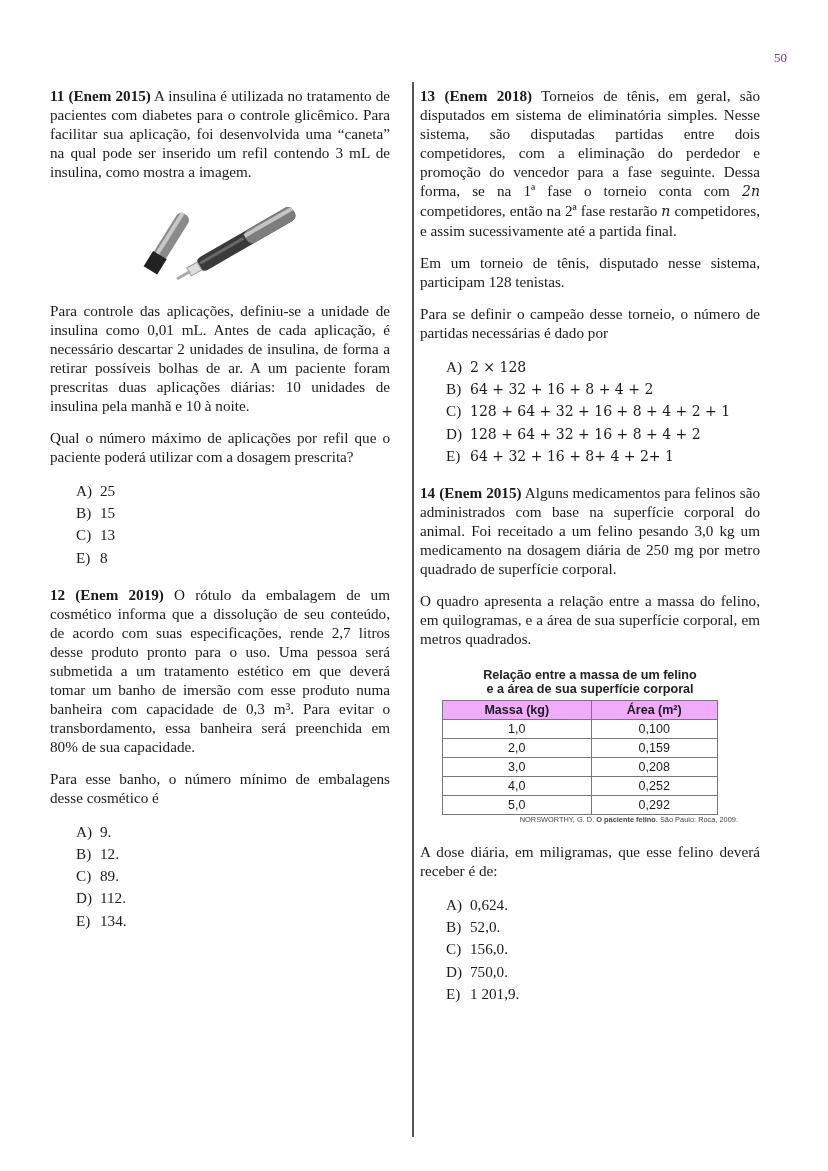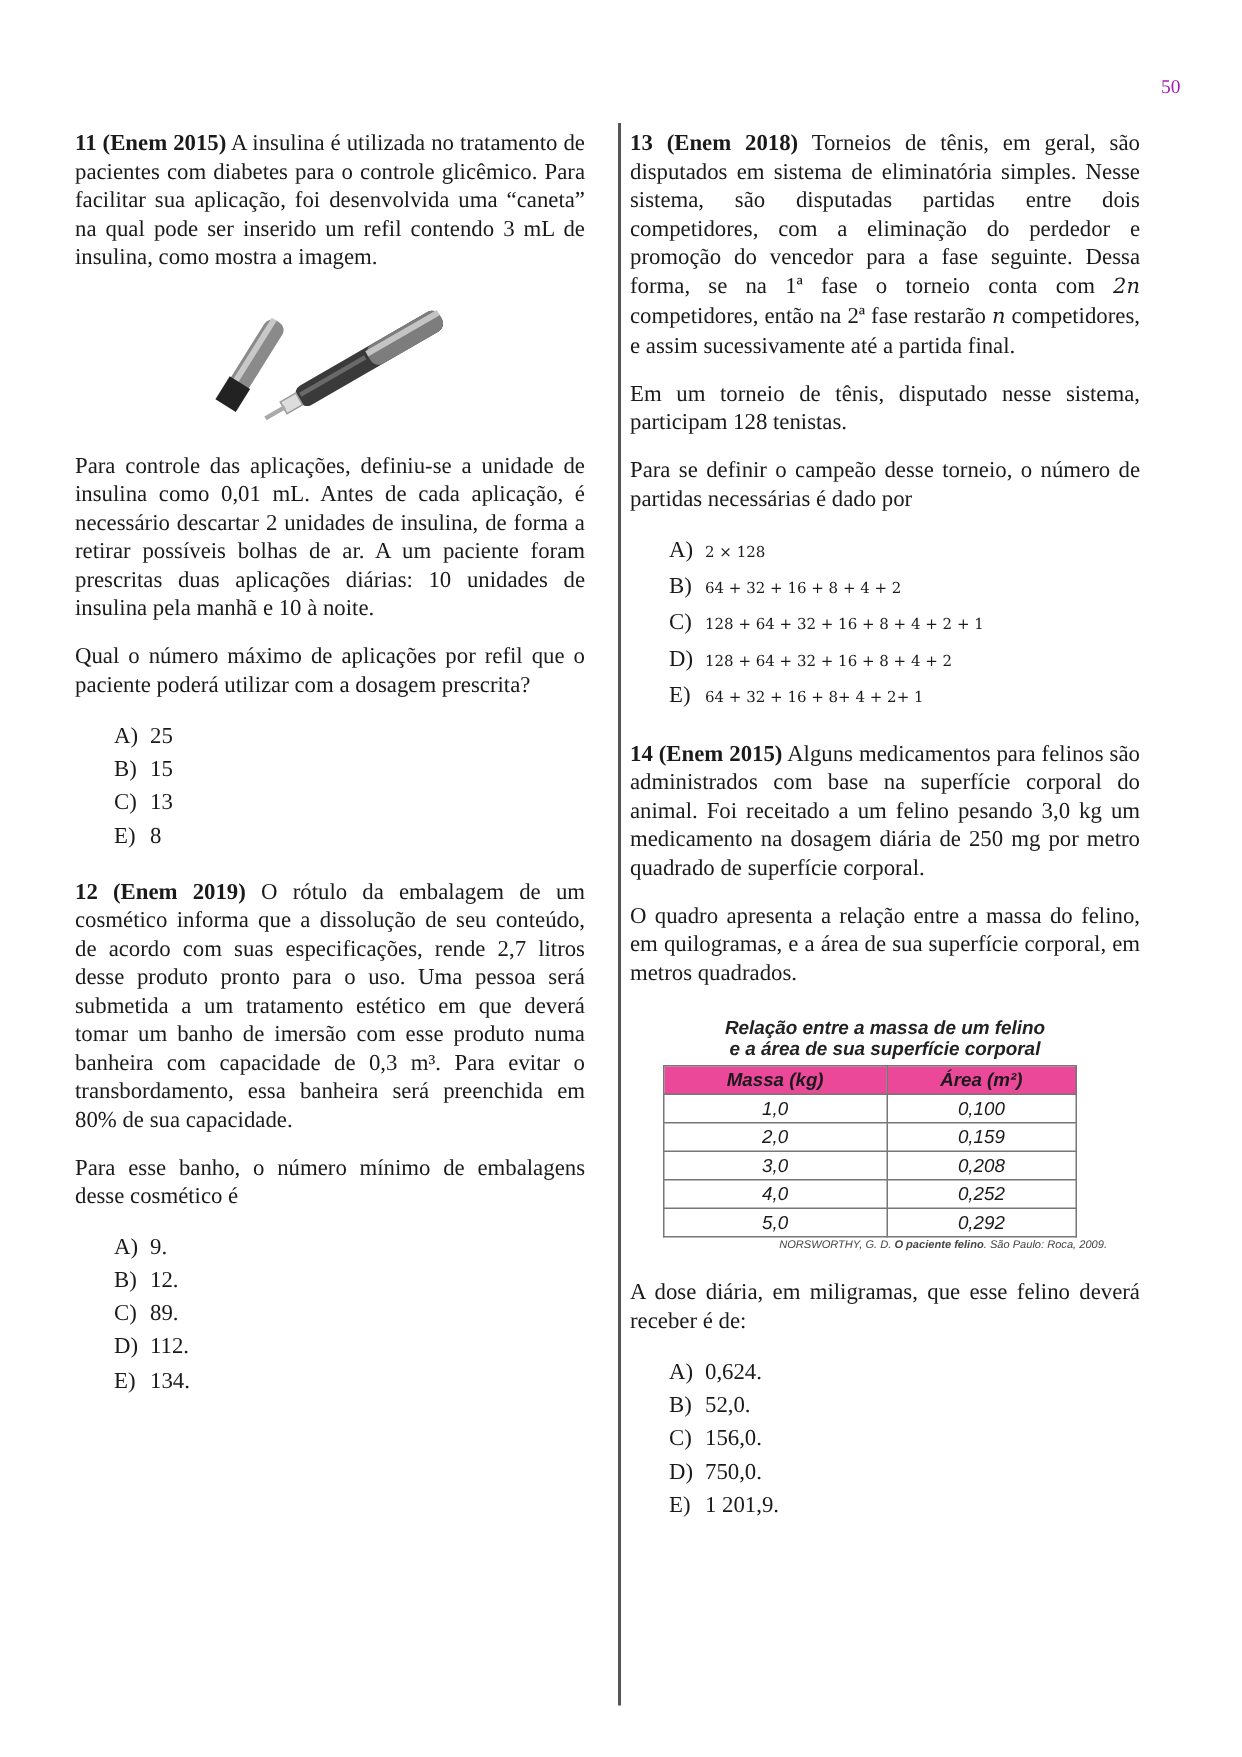--- a/index.html
+++ b/index.html
@@ -9,28 +9,28 @@
   .divider { position:absolute; left:412px; top:82px; width:2px; height:1055px; background:#555; }
   .col { position:absolute; top:86px; width:340px; }
   .col.left { left:50px; }
   .col.right { left:420px; }
   p { margin:0; font-size:15.2px; line-height:19px; text-align:justify; }
   p + p { margin-top:13px; }
   .qhead { font-weight:bold; }
   .opts { list-style:none; margin:14px 0 0 26px; padding:0; font-size:15.2px; line-height:22.2px; }
   .opts li { white-space:nowrap; }
   .opts .lt { display:inline-block; width:24px; }
-  .opts.math .val { font-family:"DejaVu Serif", serif; font-size:10px; }
+  .opts.math .val { font-family:"DejaVu Serif", serif; font-size:14px; }
   .q { margin-bottom:16px; }
   .pen { display:block; margin:20px 0 20px 88px; }
-  .tbl-wrap { margin:20px 0 0 22px; width:296px; font-family:"Liberation Sans", sans-serif;font-style:italic; }
+  .tbl-wrap { margin:20px 0 0 22px; width:296px; font-family:"Liberation Sans", sans-serif; }
   .tbl-title { text-align:center; font-weight:bold; font-size:12.6px; line-height:14px; color:#222; }
   table { border-collapse:collapse; width:276px; margin-top:4px; font-size:12.5px; }
   th, td { border:1px solid #777; text-align:center; height:18px; padding:0; }
-  th { background:#ec4899; font-weight:bold; }
+  th { background:#f0abfc; font-weight:bold; }
   .cite { text-align:right; font-size:7.4px; color:#444; margin-top:0; }
   .cite b { font-weight:bold; }
   i.var { font-family:"DejaVu Serif", serif; font-style:italic; font-size:14px; }
 </style>
 </head>
 <body>
 
 <div class="page-num">50</div>
 <div class="divider"></div>
 

